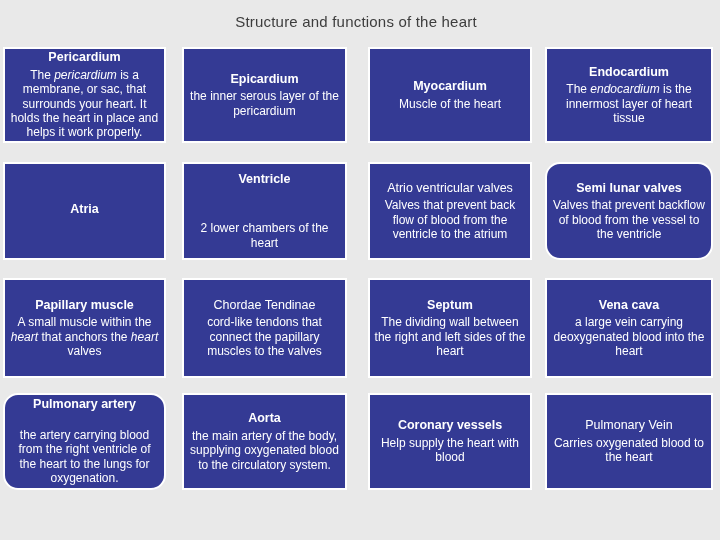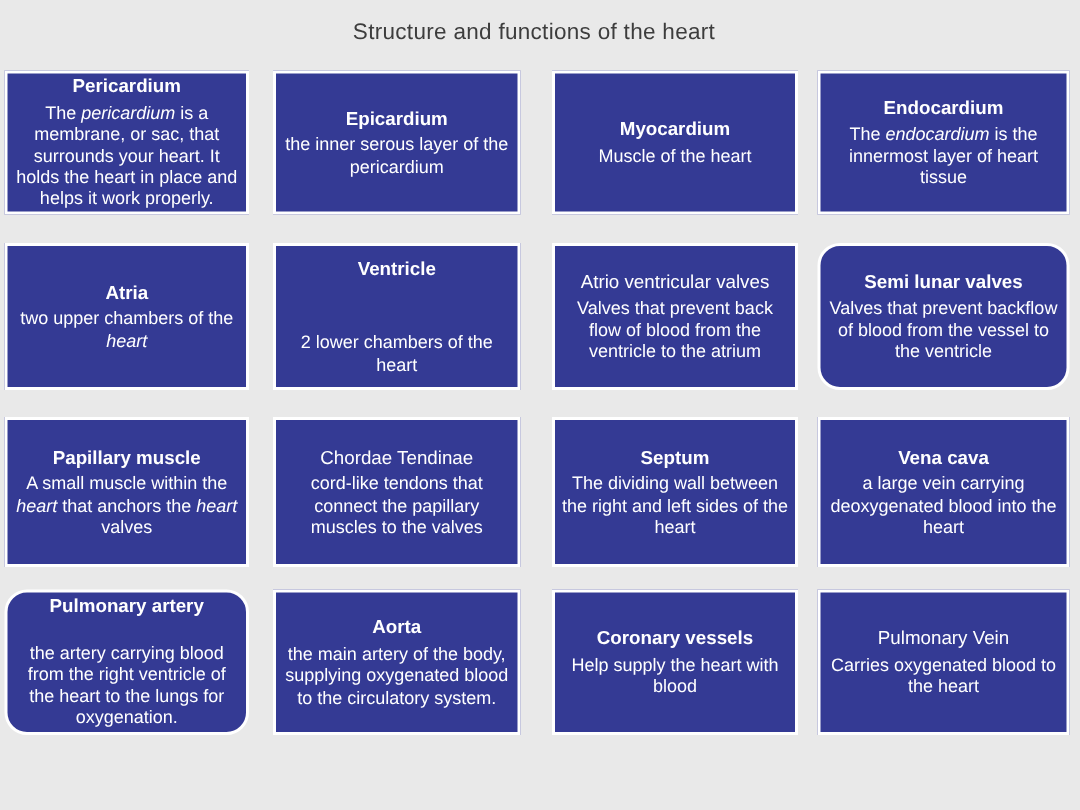--- a/index.html
+++ b/index.html
@@ -75,21 +75,20 @@
     <div class="card-body"><span>Muscle of the heart</span></div>
   </div>
 
   <div class="card" style="background: rgb(52, 58, 148); border-color: rgb(255, 255, 255); color: rgb(255, 255, 255);">
     <div class="card-title">Endocardium</div>
     <div class="card-body"><span>The </span><i>endocardium</i><span> is the innermost layer of heart tissue</span></div>
   </div>
 
   <div class="card" style="background: rgb(52, 58, 148); border-color: rgb(255, 255, 255); color: rgb(255, 255, 255);">
     <div class="card-title">Atria</div>
-    <div class="card-body"><span>two upper chambers of the </span><i>heart</i></div>
   </div>
 
   <div class="card" style="background: rgb(52, 58, 148); border-color: rgb(255, 255, 255); color: rgb(255, 255, 255); gap: 32px;">
     <div class="card-title">Ventricle</div>
     <div class="card-body"><span>2 lower chambers of the heart</span></div>
   </div>
 
   <div class="card" style="background: rgb(52, 58, 148); border-color: rgb(255, 255, 255); color: rgb(255, 255, 255);">
     <div class="card-title regular">Atrio ventricular valves</div>
     <div class="card-body"><span>Valves that prevent back flow of blood from the ventricle to the atrium</span></div>

